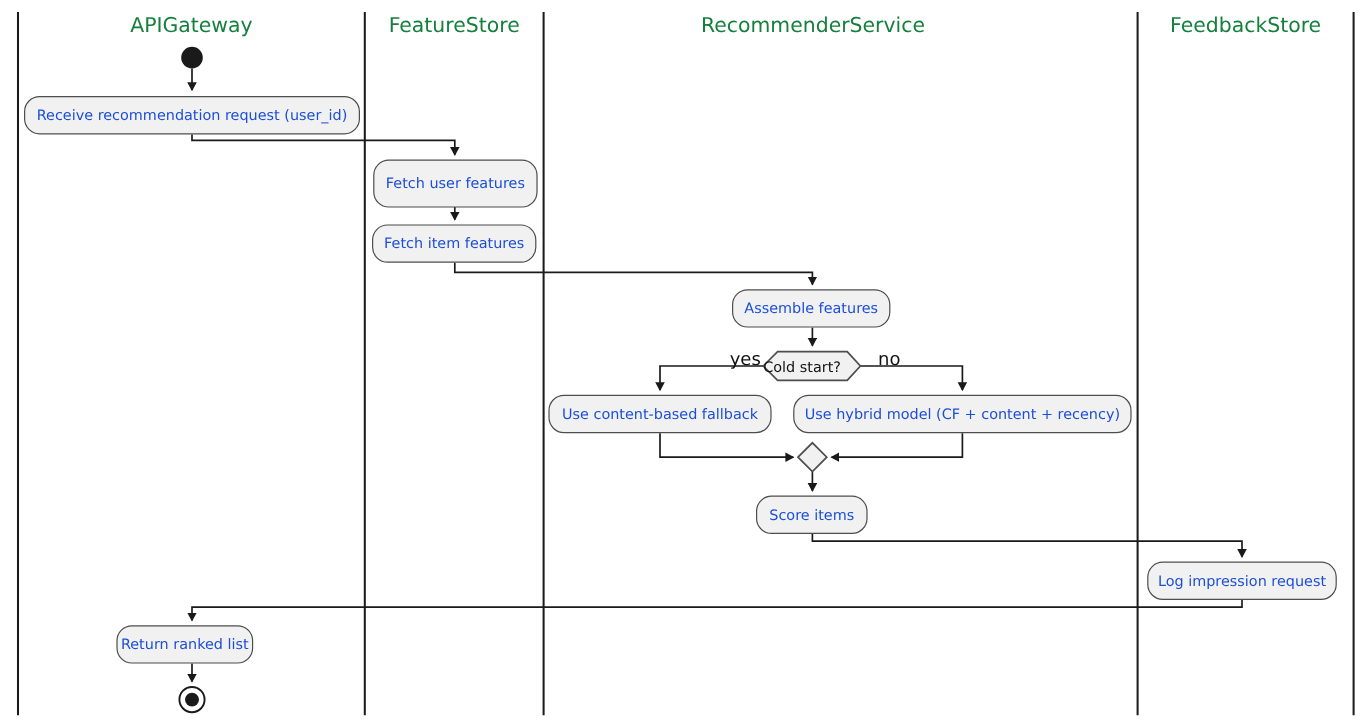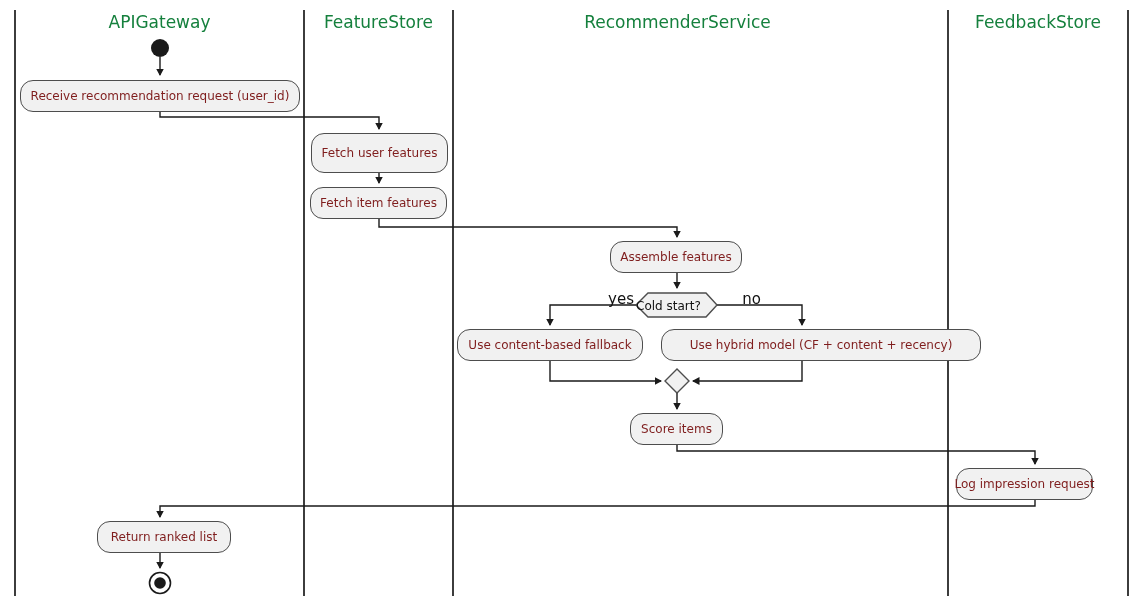--- a/index.html
+++ b/index.html
@@ -35,48 +35,48 @@
     position: absolute;
     box-sizing: border-box;
     display: flex;
     align-items: center;
     justify-content: center;
     background: #f1f1f1;
     border: 1.5px solid #4d4d4d;
     border-radius: 13px;
     font-size: 12px;
     white-space: nowrap;
-    color: #7f1d1d;
+    color: #1d4ed8;
   }
   #node-receive  { left: 20px;  top: 80px;  width: 280px; height: 32px; }
   #node-fetch-user { left: 311px; top: 133px; width: 137px; height: 40px; }
   #node-fetch-item { left: 310px; top: 187px; width: 137px; height: 32px; }
   #node-assemble { left: 610px; top: 241px; width: 132px; height: 32px; }
   #node-fallback { left: 457px; top: 329px; width: 186px; height: 32px; }
-  #node-hybrid   { left: 661px; top: 329px; width: 320px; height: 32px; }
+  #node-hybrid   { left: 661px; top: 329px; width: 282px; height: 32px; }
   #node-score    { left: 630px; top: 413px; width: 93px;  height: 32px; }
-  #node-log      { left: 956px; top: 468px; width: 137px; height: 32px; }
-  #node-return   { left: 97px;  top: 521px; width: 134px; height: 32px; text-align: right; }
+  #node-log      { left: 956px; top: 468px; width: 158px; height: 32px; }
+  #node-return   { left: 97px;  top: 521px; width: 114px; height: 32px; text-align: right; }
   .decision-label {
     position: absolute;
     left: 636px; top: 297px; width: 82px; height: 18px;
     line-height: 18px;
     font-size: 12px;
     white-space: nowrap;
   }
   .branch-label {
     position: absolute;
     top: 292px;
     height: 14px;
     line-height: 14px;
     font-size: 15px;
     white-space: nowrap;
   }
   #branch-yes { left: 594px; width: 40px; text-align: right; }
-  #branch-no  { left: 721px; width: 40px; text-align: right; }
+  #branch-no  { left: 721px; width: 40px; text-align: center; }
 </style>
 </head>
 <body>
 
 <div class="canvas">
 
   <svg class="wires" viewBox="0 0 1138 607">
     <defs>
       <marker id="arrow" markerWidth="9" markerHeight="9" refX="6.5" refY="4" orient="auto" markerUnits="userSpaceOnUse">
         <path d="M0,0 L7.5,4 L0,8 Z" fill="#1a1a1a"></path>

